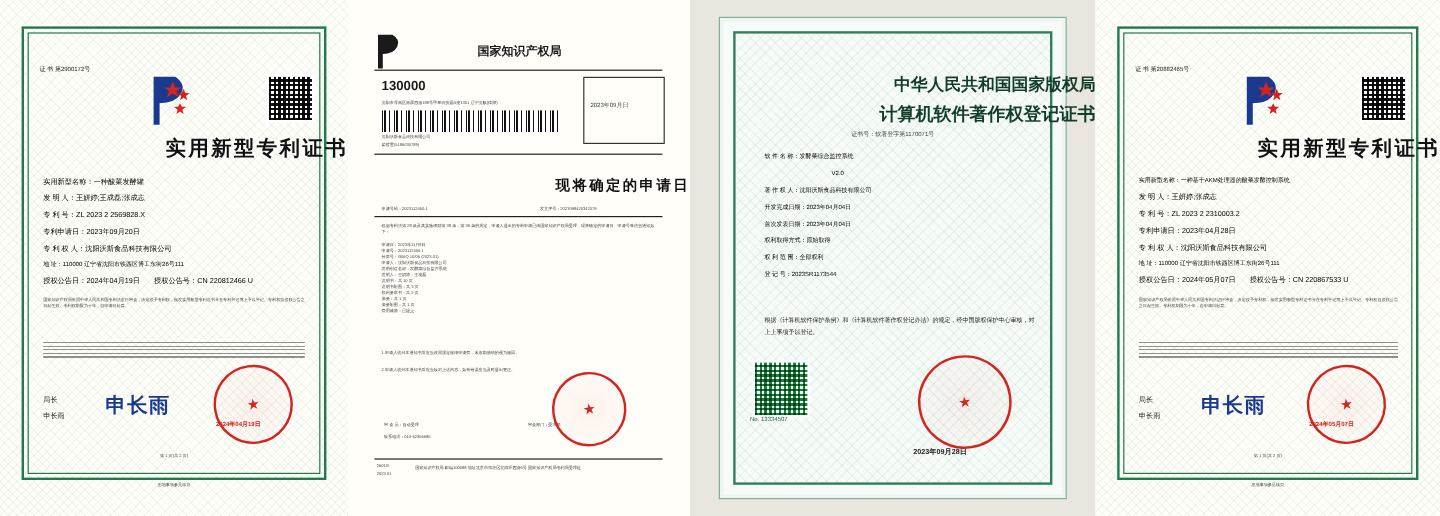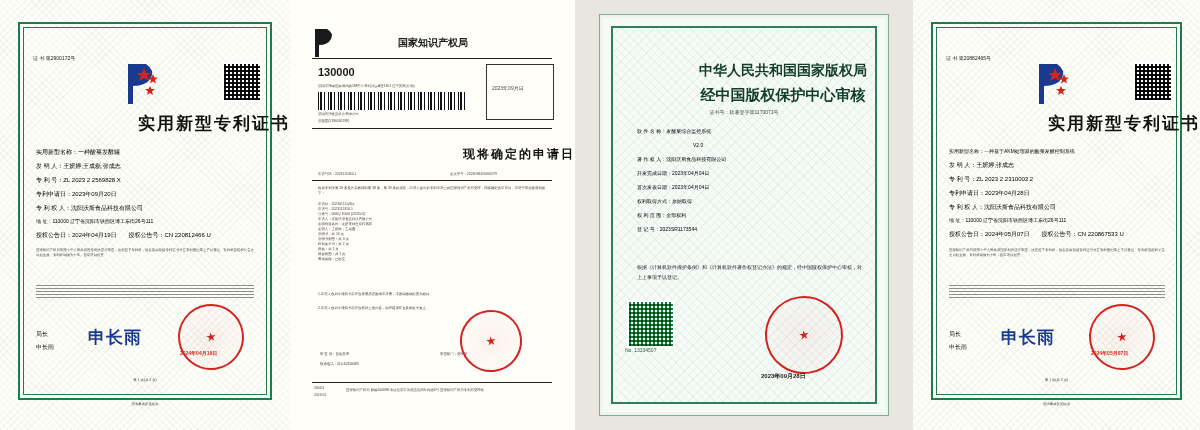--- a/index.html
+++ b/index.html
@@ -124,25 +124,24 @@
   .cw-orn{
     position:absolute;
     border:2px solid #2f7f5b;
     background:
       repeating-linear-gradient(45deg, rgba(47,127,91,.07) 0 1px, transparent 1px 6px),
       repeating-linear-gradient(-45deg, rgba(47,127,91,.07) 0 1px, transparent 1px 6px);
   }
   .cw-title{
     position:absolute;
     width:100%;
-    text-align:center;
+    text-align:right;
     font-family:"Liberation Serif", serif;
     font-weight:bold;
     color:#123d28;
-    padding-left:39px;
   }
 </style>
 </head>
 <body>
 
 <div class="strip">
 
   <div class="cert" style="width:290px;height:430px;">
     <div class="paper"></div>
     <div class="guilloche"></div>
@@ -253,21 +252,21 @@
     <div class="txt xtiny" style="left:24px;top:393px;">2023.01</div>
     <div class="txt xtiny" style="left:56px;top:388px;width:206px;white-space:normal;">国家知识产权局 邮编100088 地址北京市海淀区北四环西路6号 国家知识产权局专利局受理处</div>
   </div>
 
   <div class="cert" style="width:338px;height:430px;">
     <div class="cw-paper"></div>
     <div class="cw-inner" style="left:24px;top:14px;right:24px;bottom:14px;"></div>
     <div class="cw-orn" style="left:36px;top:26px;right:36px;bottom:26px;"></div>
 
     <div class="cw-title" style="left:0;top:62px;font-size:14px;">中华人民共和国国家版权局</div>
-    <div class="cw-title" style="left:0;top:86px;font-size:15px;">经中国版权保护中心审核</div>
+    <div class="cw-title" style="left:0;top:86px;font-size:15px;">计算机软件著作权登记证书</div>
     <div class="txt xtiny" style="left:0;top:110px;width:338px;text-align:center;font-size:5px;">证书号：软著登字第1170071号</div>
 
     <div style="position:absolute;left:62px;top:128px;width:230px;">
       <div class="sm" style="margin-bottom:7px;"><span>软 件 名 称：</span><span>发酵菜综合监控系统</span></div>
       <div class="sm" style="margin-bottom:7px;padding-left:56px;"><span>V2.0</span></div>
       <div class="sm" style="margin-bottom:7px;"><span>著 作 权 人：</span><span>沈阳沃斯食品科技有限公司</span></div>
       <div class="sm" style="margin-bottom:7px;"><span>开发完成日期：</span><span>2023年04月04日</span></div>
       <div class="sm" style="margin-bottom:7px;"><span>首次发表日期：</span><span>2023年04月04日</span></div>
       <div class="sm" style="margin-bottom:7px;"><span>权利取得方式：</span><span>原始取得</span></div>
       <div class="sm" style="margin-bottom:7px;"><span>权 利 范 围：</span><span>全部权利</span></div>

